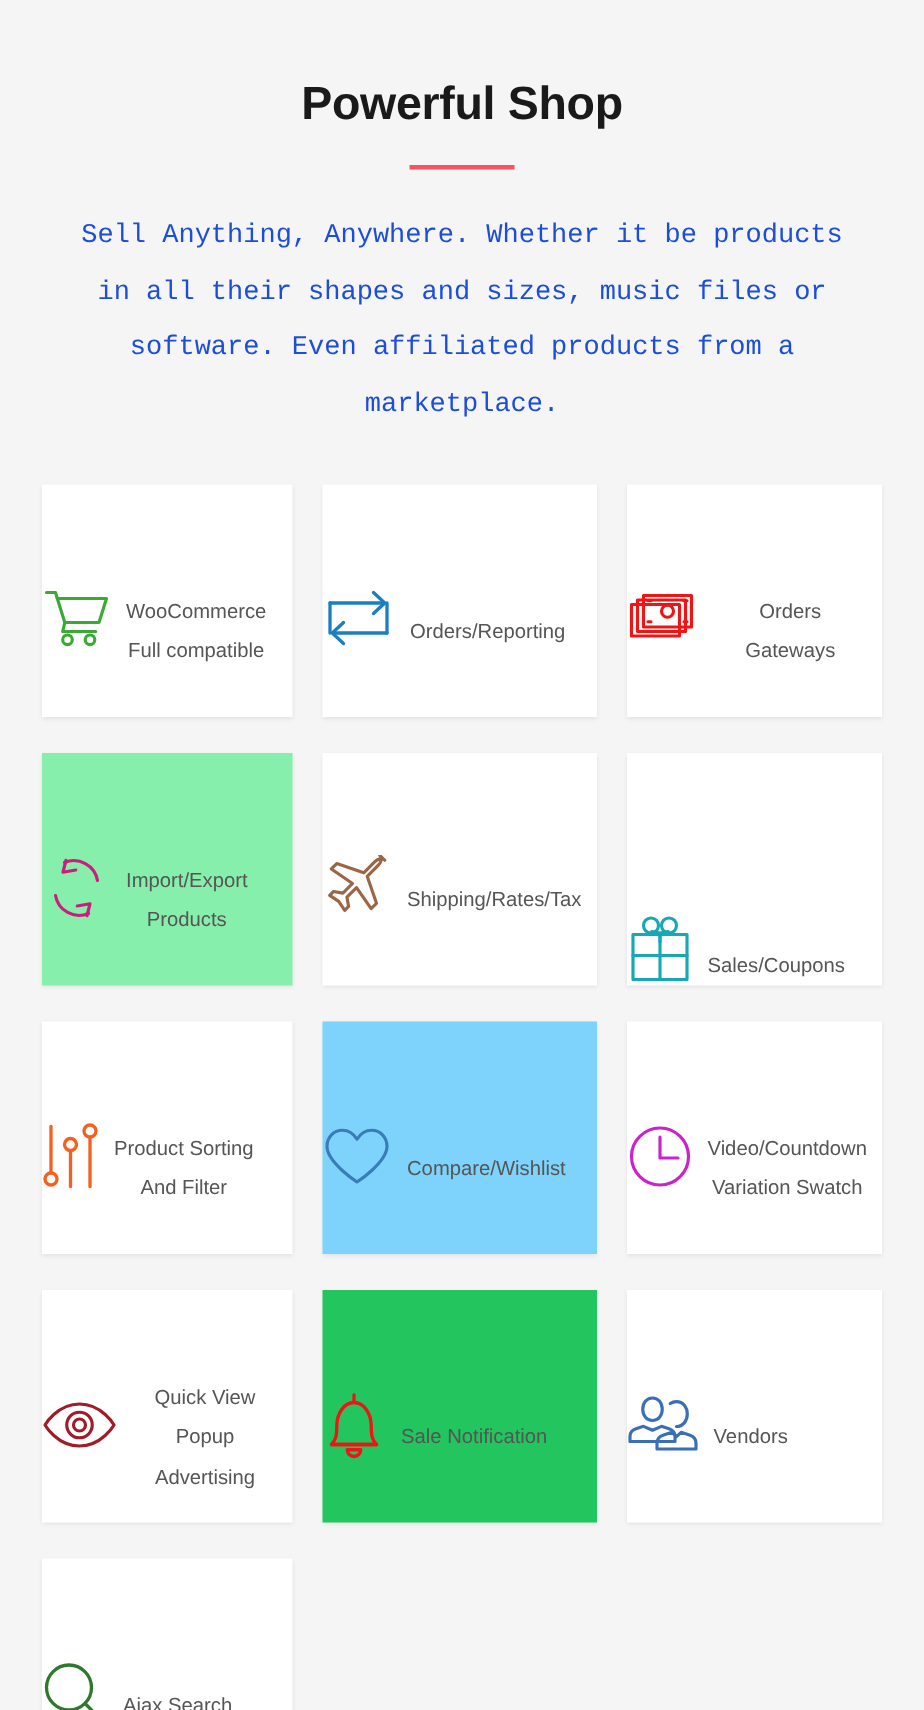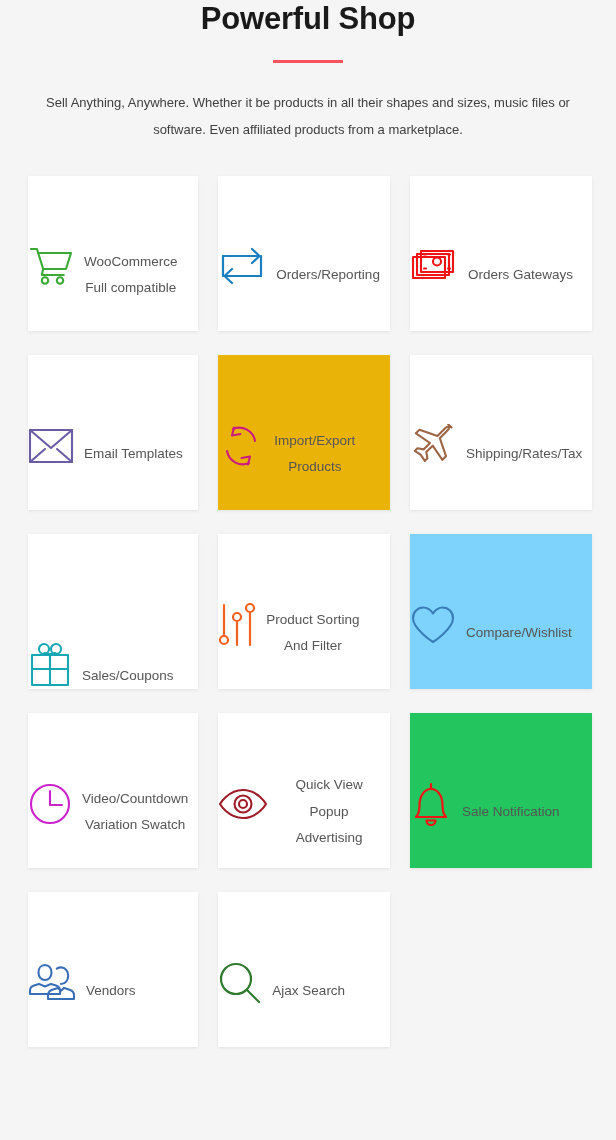--- a/index.html
+++ b/index.html
@@ -18,21 +18,23 @@
 
   .page {
     width: 616px;
     height: 1140px;
     position: relative;
     padding: 0;
   }
 
   
   .header {
+    padding-top: 38px;
     text-align: center;
+    margin-top: 12px;
   }
 
   .page-title {
     font-size: 31px;
     font-weight: bold;
     color: #1a1a1a;
     letter-spacing: -0.2px;
     line-height: 1.25;
   }
 
@@ -40,24 +42,25 @@
     width: 70px;
     height: 3px;
     background: #f9535f;
     margin: 21px auto 0 auto;
     border-radius: 0;
   }
 
   .subtitle {
     margin: 26px auto 0 auto;
     width: 530px;
-    font-size: 13px;
+    font-size: 18px;
     line-height: 2.1;
-    color: #404040;
+    color: #1d4ed8;
     text-align: center;
+    font-family: Liberation Mono, monospace;
   }
 
   
   .grid {
     margin-top: 33px;
     padding: 0 28px;
     display: grid;
     grid-template-columns: repeat(3, 1fr);
     column-gap: 20px;
     row-gap: 24px;
@@ -139,31 +142,21 @@
           <svg width="48" height="40" viewBox="0 0 48 40" fill="none" stroke="currentColor" stroke-width="2.1" stroke-linecap="round" stroke-linejoin="round">
             <rect x="3" y="10" width="32" height="21"></rect>
             <rect x="7" y="7" width="32" height="21"></rect>
             <rect x="11" y="4" width="32" height="21"></rect>
             <circle cx="27" cy="14.5" r="4"></circle>
             <path d="M14 7.5h2M14 21.5h2M38 7.5h2M38 21.5h2"></path>
           </svg>
         </div>
         <div class="card-label">Orders Gateways</div>
       </div>
-      <div class="card" style="background: rgb(255, 255, 255);">
-        <div class="card-icon" style="color: rgb(107, 92, 165);">
-          <svg width="46" height="36" viewBox="0 0 46 36" fill="none" stroke="currentColor" stroke-width="2.1" stroke-linecap="round" stroke-linejoin="round">
-            <rect x="2" y="2" width="42" height="32"></rect>
-            <path d="M2 2l21 18L44 2"></path>
-            <path d="M2 34l15-13M44 34L29 21"></path>
-          </svg>
-        </div>
-        <div class="card-label">Email Templates</div>
-      </div>
-      <div class="card" style="background: #eab308;">
+      <div class="card" style="background: #86efac;">
         <div class="card-icon" style="color: rgb(204, 28, 125);">
           <svg width="46" height="46" viewBox="0 0 46 46" fill="none" stroke="currentColor" stroke-width="2.1" stroke-linecap="round" stroke-linejoin="round">
             <path d="M9 28a16 16 0 0 0 22 12"></path>
             <path d="M37 18A16 16 0 0 0 15 6"></path>
             <path d="M16 4.5l-2 8 8.5-1.5"></path>
             <path d="M30 41.5l2-8-8.5 1.5"></path>
           </svg>
         </div>
         <div class="card-label">Import/Export
 Products</div>

